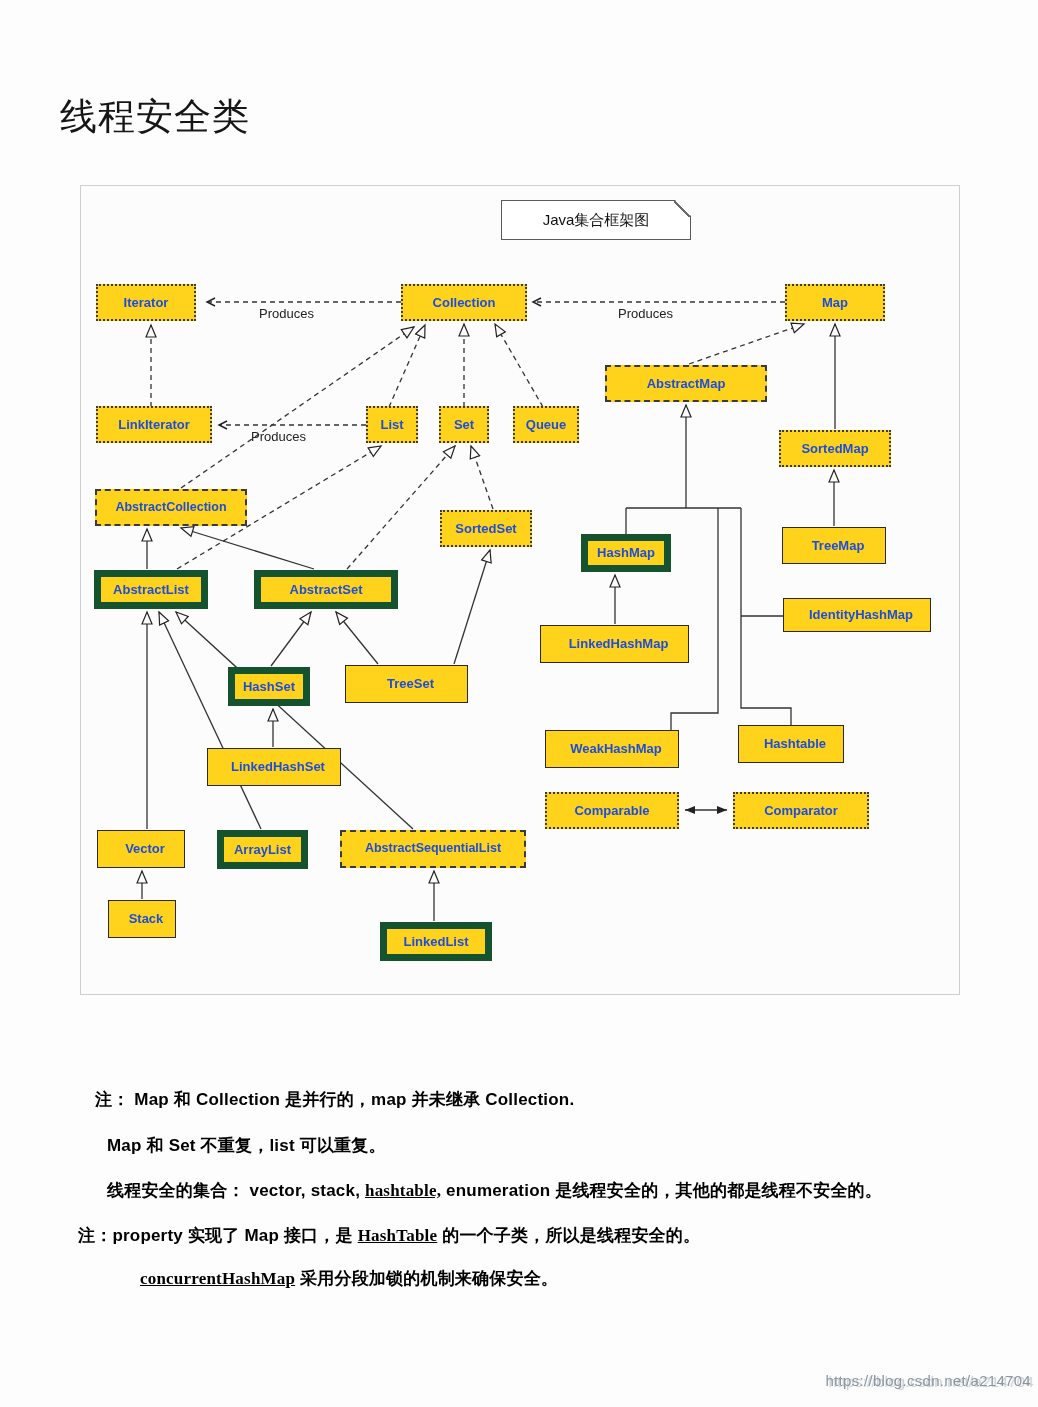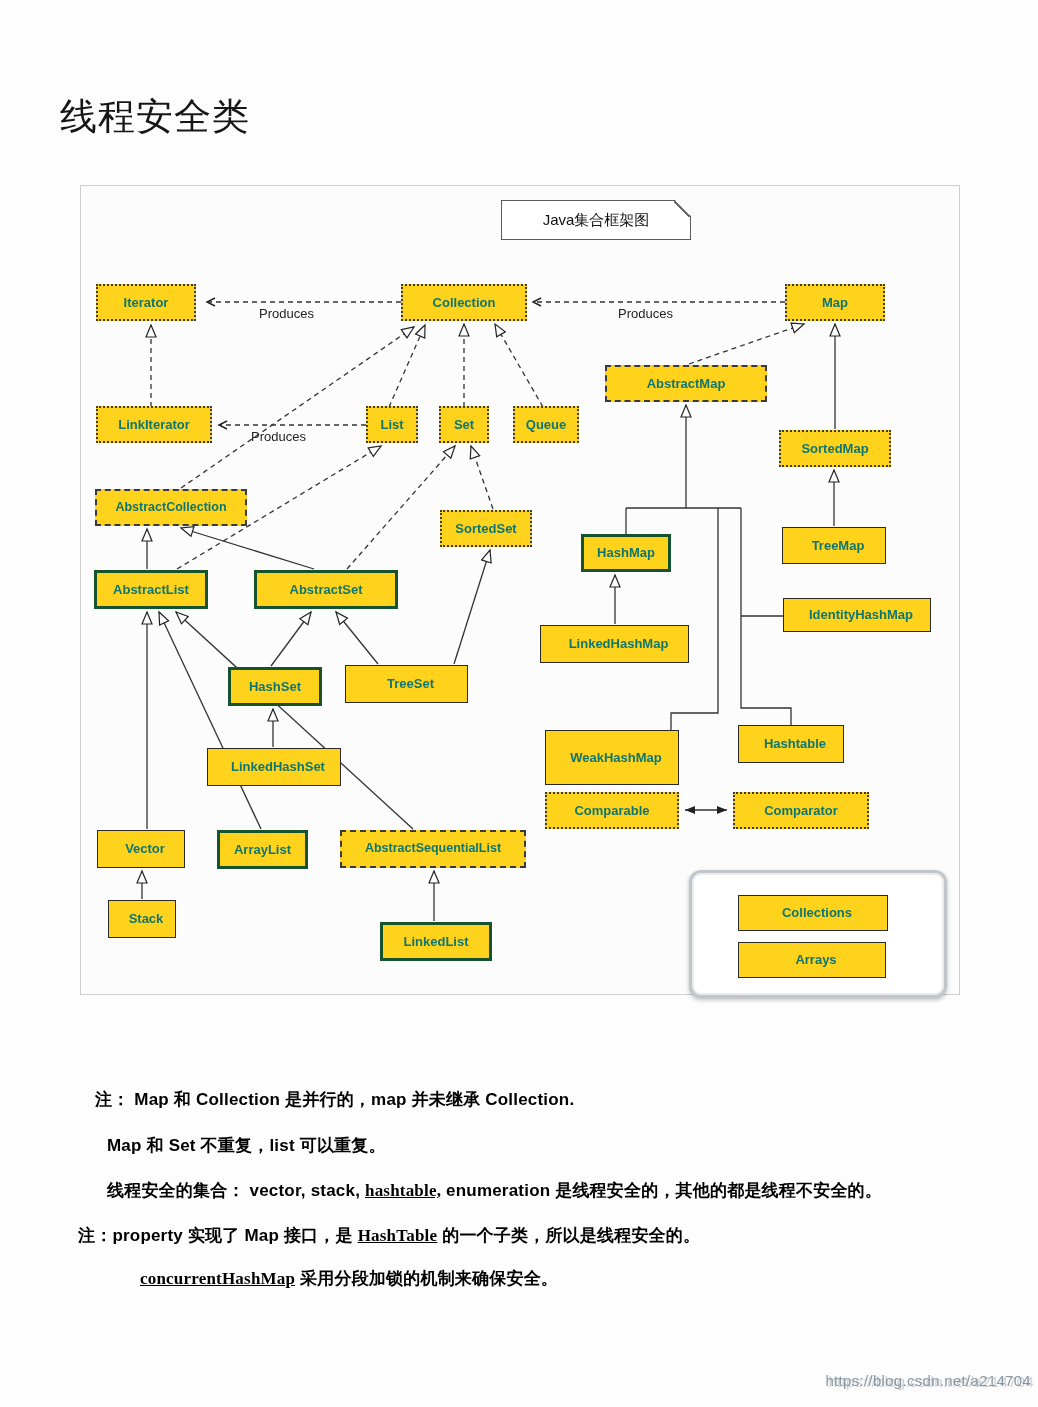--- a/index.html
+++ b/index.html
@@ -15,48 +15,48 @@
   .diagram{
     position:absolute;left:80px;top:185px;width:880px;height:810px;
     background:#fcfcfc;border:1px solid #cfcfcf;box-sizing:border-box;
   }
   .connectors{position:absolute;left:0;top:0;z-index:1;}
   path.s{stroke:#333;stroke-width:1.3;fill:none;}
   path.d{stroke:#333;stroke-width:1.3;fill:none;stroke-dasharray:5 4;}
 
   .nd{
     position:absolute;display:flex;align-items:center;justify-content:center;
-    background:#FFD21C;color:#0f766e;font-weight:bold;font-size:13px;
+    background:#FFD21C;color:#1d4ed8;font-weight:bold;font-size:13px;
     z-index:2;box-sizing:border-box;text-align:center;line-height:1.05;
   }
   .dotted{border:2px dotted #3a3a3a;}
   .dashed{border:2px dashed #3a3a3a;}
   .solid{border:1.6px solid #2a2a2a;padding-left:8px;}
-  .thick{border:3px solid #14532d;}
+  .thick{border:7px solid #14532d;}
 
   .n-iterator{left:15px;top:98px;width:100px;height:37px}
   .n-collection{left:320px;top:98px;width:126px;height:37px}
   .n-map{left:704px;top:98px;width:100px;height:37px}
   .n-linkiterator{left:15px;top:220px;width:116px;height:37px}
   .n-list{left:285px;top:220px;width:52px;height:37px}
   .n-set{left:358px;top:220px;width:50px;height:37px}
   .n-queue{left:432px;top:220px;width:66px;height:37px}
   .n-abstractmap{left:524px;top:179px;width:162px;height:37px}
   .n-sortedmap{left:698px;top:244px;width:112px;height:37px}
   .n-abstractcollection{left:14px;top:303px;width:152px;height:37px;font-size:12.5px}
   .n-sortedset{left:359px;top:324px;width:92px;height:37px}
   .n-hashmap{left:500px;top:348px;width:90px;height:38px}
   .n-treemap{left:701px;top:341px;width:104px;height:37px}
   .n-abstractlist{left:13px;top:384px;width:114px;height:39px}
   .n-abstractset{left:173px;top:384px;width:144px;height:39px}
   .n-identityhashmap{left:702px;top:412px;width:148px;height:34px}
   .n-linkedhashmap{left:459px;top:439px;width:149px;height:38px}
-  .n-hashset{left:147px;top:481px;width:94px;height:39px}
+  .n-hashset{left:147px;top:481px;width:82px;height:39px}
   .n-treeset{left:264px;top:479px;width:123px;height:38px}
-  .n-weakhashmap{left:464px;top:544px;width:134px;height:55px}
+  .n-weakhashmap{left:464px;top:544px;width:134px;height:38px}
   .n-hashtable{left:657px;top:539px;width:106px;height:38px}
   .n-linkedhashset{left:126px;top:562px;width:134px;height:38px}
   .n-comparable{left:464px;top:606px;width:134px;height:37px}
   .n-comparator{left:652px;top:606px;width:136px;height:37px}
   .n-vector{left:16px;top:644px;width:88px;height:38px}
   .n-arraylist{left:136px;top:644px;width:91px;height:39px}
   .n-asl{left:259px;top:644px;width:186px;height:38px;font-size:12.5px}
   .n-stack{left:27px;top:714px;width:68px;height:38px}
   .n-linkedlist{left:299px;top:736px;width:112px;height:39px}
 
@@ -195,24 +195,20 @@
   <div class="nd solid n-hashtable">Hashtable</div>
   <div class="nd solid n-linkedhashset">LinkedHashSet</div>
   <div class="nd dotted n-comparable">Comparable</div>
   <div class="nd dotted n-comparator">Comparator</div>
   <div class="nd solid n-vector">Vector</div>
   <div class="nd thick n-arraylist">ArrayList</div>
   <div class="nd dashed n-asl">AbstractSequentialList</div>
   <div class="nd solid n-stack">Stack</div>
   <div class="nd thick n-linkedlist">LinkedList</div>
 
-  <div class="legend">
-    <div class="nd solid n-collections">Collections</div>
-    <div class="nd solid n-arrays">Arrays</div>
-  </div>
 </div>
 
 <p class="note-line l1"><span>注：  Map 和 Collection 是并行的，map 并未继承 Collection.</span></p>
 <p class="note-line l2"><span>Map 和 Set 不重复，list 可以重复。</span></p>
 <p class="note-line l3"><span>线程安全的集合：  vector,  stack,  </span><span class="u">hashtable,</span><span> enumeration 是线程安全的，其他的都是线程不安全的。</span></p>
 <p class="note-line l4"><span>注：property 实现了 Map 接口，是 </span><span class="u">HashTable</span><span> 的一个子类，所以是线程安全的。</span></p>
 <p class="note-line l5"><span class="u">concurrentHashMap</span><span> 采用分段加锁的机制来确保安全。</span></p>
 
 <div class="watermark">https://blog.csdn.net/a214704</div>
 

